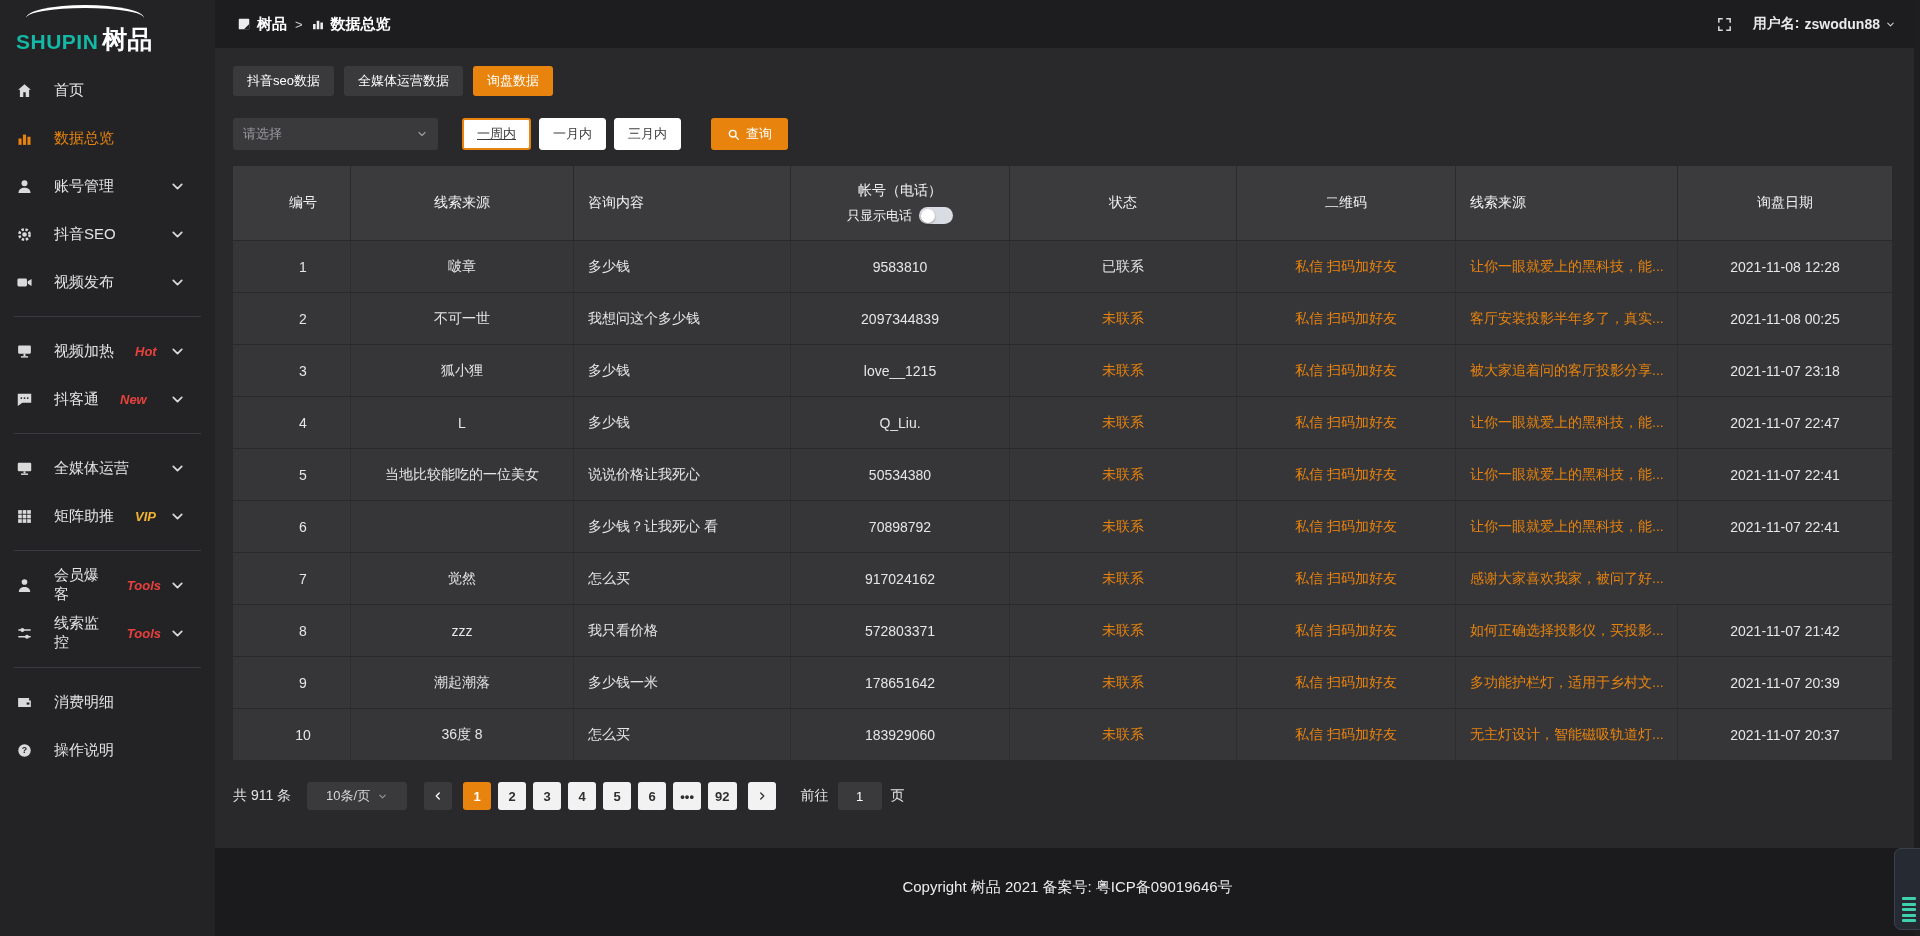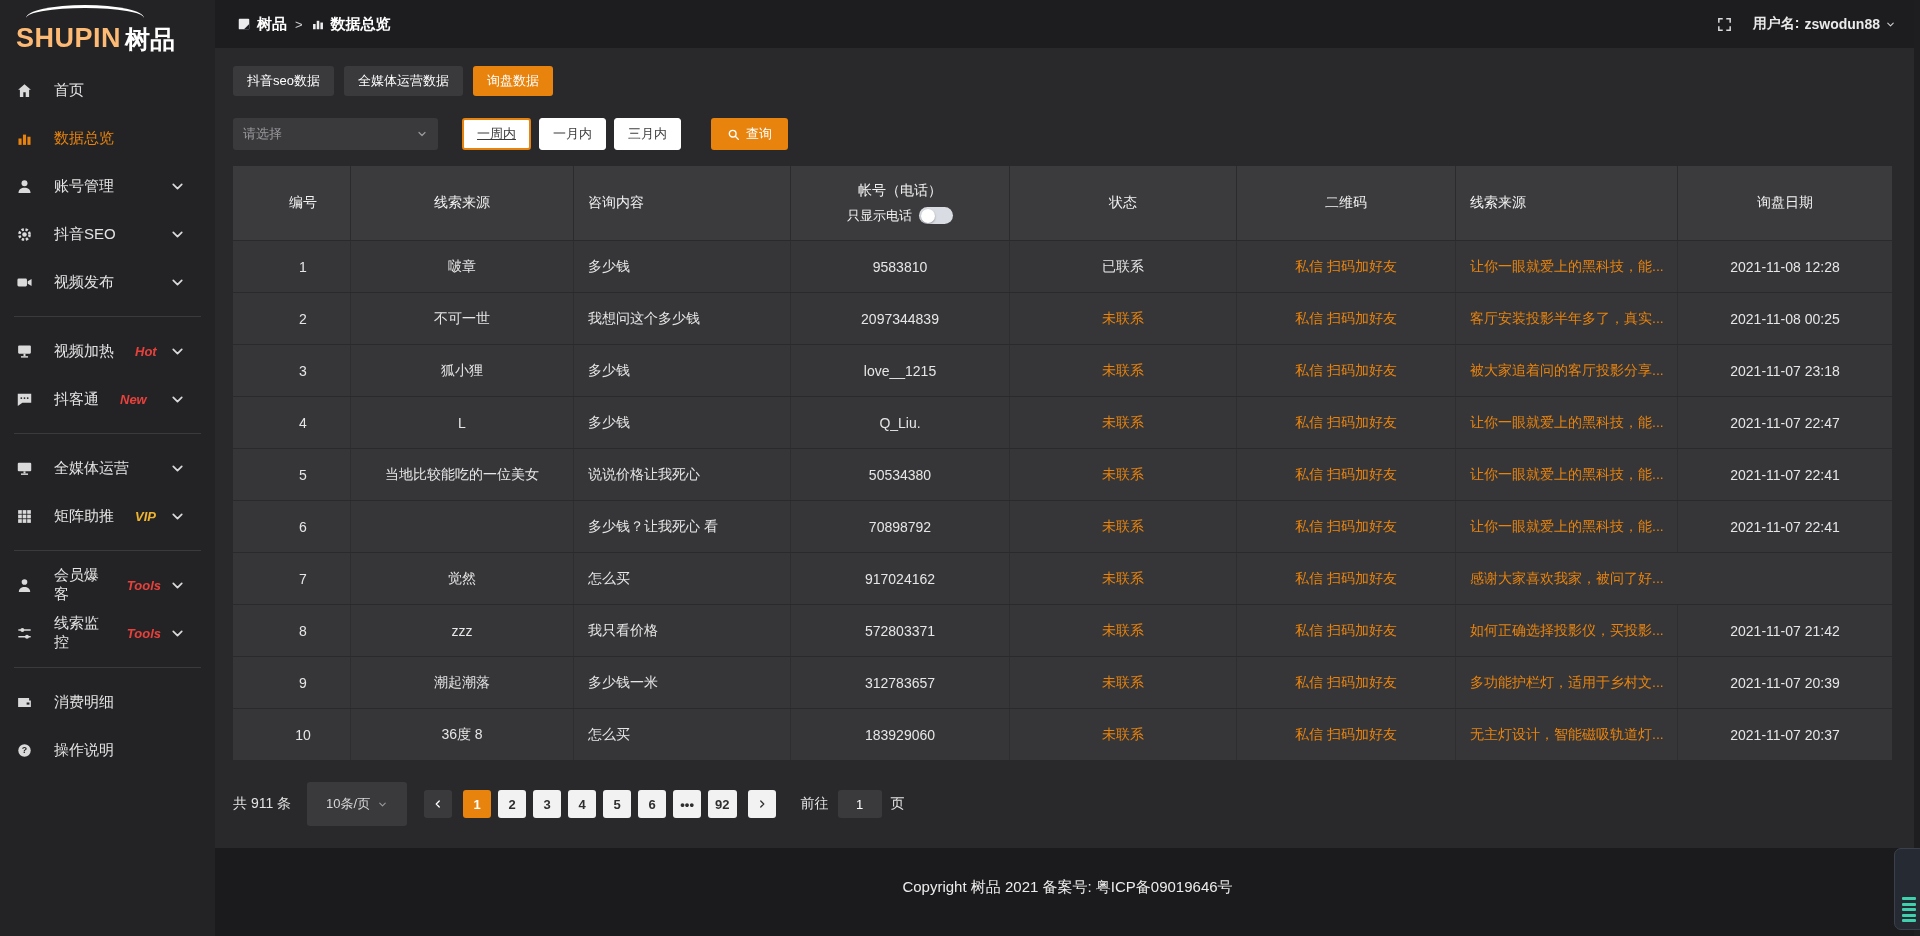--- a/index.html
+++ b/index.html
@@ -6,21 +6,21 @@
   *{box-sizing:border-box;margin:0;padding:0;}
   html,body{width:1920px;height:936px;}
   body{position:relative;background:#29292c;font-family:"Liberation Sans","DejaVu Sans",sans-serif;color:#e8e8e8;overflow:hidden;}
   .icon{display:inline-block;line-height:0;}
   .icon svg{width:100%;height:100%;display:block;}
 
   
   .sidebar{position:absolute;left:0;top:0;width:215px;height:936px;background:var(--side-bg);z-index:3;}
   .logo{height:58px;display:flex;align-items:flex-end;padding:0 0 6px 16px;position:relative;}
   .logo-arc{position:absolute;left:26px;top:5px;width:118px;height:13px;border-top:3px solid #fff;border-radius:50% 50% 0 0/100% 100% 0 0;}
-  .logo-en{font-weight:800;font-size:27px;color:#fdba74;letter-spacing:.5px;line-height:1;}
+  .logo-en{font-weight:800;font-size:21px;color:#14b8a6;letter-spacing:.5px;line-height:1;}
   .logo-cn{font-weight:800;font-size:25px;color:#fff;margin-left:4px;line-height:1.05;}
   nav{padding-top:8px;}
   .side-item{height:48px;display:flex;align-items:center;padding:0 16px;cursor:pointer;color:#e3e3e3;font-size:15px;gap:8px;}
   .side-item .icon{width:17px;height:17px;margin-right:13px;color:#dadada;flex:0 0 auto;}
   .side-item.active{color:var(--accent);}
   .side-item.active .icon{color:var(--accent);}
   .side-badge{margin-left:13px;font-size:13px;font-weight:bold;font-style:italic;}
   .side-caret{margin-left:auto;width:12px;height:12px;color:#b9b9b9;}
   .side-divider{height:1px;background:#3a3a3e;margin:10px 14px;}
 
@@ -61,21 +61,21 @@
   .td.c-left{justify-content:flex-start;}
   .c-orange{color:var(--accent);}
   .link{cursor:pointer;}
   .toggle-line{display:flex;align-items:center;gap:7px;font-size:13px;color:#f2f2f2;font-weight:400;}
   .switch{width:34px;height:17px;border-radius:9px;background:#d9dce2;position:relative;display:inline-block;cursor:pointer;flex:0 0 auto;}
   .switch .knob{position:absolute;left:1.5px;top:1.5px;width:14px;height:14px;border-radius:50%;background:#fff;box-shadow:0 1px 2px rgba(0,0,0,.35);}
 
   
   .pagination{margin-top:22px;display:flex;align-items:center;font-size:14px;color:#e3e3e3;gap:7px;}
   .pg-total{margin-right:9px;}
-  .pg-size{width:100px;height:44px;background:#3a3a3d;border-radius:3px;display:flex;align-items:center;justify-content:center;gap:7px;font-size:13px;color:#d6d6d6;cursor:pointer;margin-right:10px;}
+  .pg-size{width:100px;height:28px;background:#3a3a3d;border-radius:3px;display:flex;align-items:center;justify-content:center;gap:7px;font-size:13px;color:#d6d6d6;cursor:pointer;margin-right:10px;}
   .pg-size .caret{width:11px;height:11px;color:#9a9a9e;}
   .pg-btn{min-width:28px;height:28px;border-radius:3px;display:flex;align-items:center;justify-content:center;font-size:13px;font-weight:600;cursor:pointer;}
   .pg-prev{background:#3a3a3d;color:#fff;margin-right:4px;}
   .pg-prev .icon,.pg-next .icon{width:12px;height:12px;}
   .pg-page{background:#f2f2f3;color:#2f2f2f;padding:0 7px;}
   .pg-page.active{background:var(--accent);color:#fff;}
   .pg-next{background:#f2f2f3;color:#2f2f2f;margin-left:4px;}
   .pg-goto{display:flex;align-items:center;gap:9px;margin-left:18px;}
   .goto-input{width:44px;height:28px;background:#3a3a3d;border:none;border-radius:3px;color:#fff;text-align:center;font-size:13px;font-family:inherit;}
 
@@ -469,21 +469,21 @@
             <div class="td ">572803371</div>
             <div class="td c-orange">未联系</div>
             <div class="td c-orange link">私信 扫码加好友</div>
             <div class="td c-left c-orange link">如何正确选择投影仪，买投影...</div>
             <div class="td ">2021-11-07 21:42</div>
           </div>
           <div class="t-grid t-row">
             <div class="td ">9</div>
             <div class="td ">潮起潮落</div>
             <div class="td c-left">多少钱一米</div>
-            <div class="td ">312783657</div>
+            <div class="td ">178651642</div>
             <div class="td c-orange">未联系</div>
             <div class="td c-orange link">私信 扫码加好友</div>
             <div class="td c-left c-orange link">多功能护栏灯，适用于乡村文...</div>
             <div class="td ">2021-11-07 20:39</div>
           </div>
           <div class="t-grid t-row">
             <div class="td ">10</div>
             <div class="td ">36度 8</div>
             <div class="td c-left">怎么买</div>
             <div class="td ">183929060</div>

